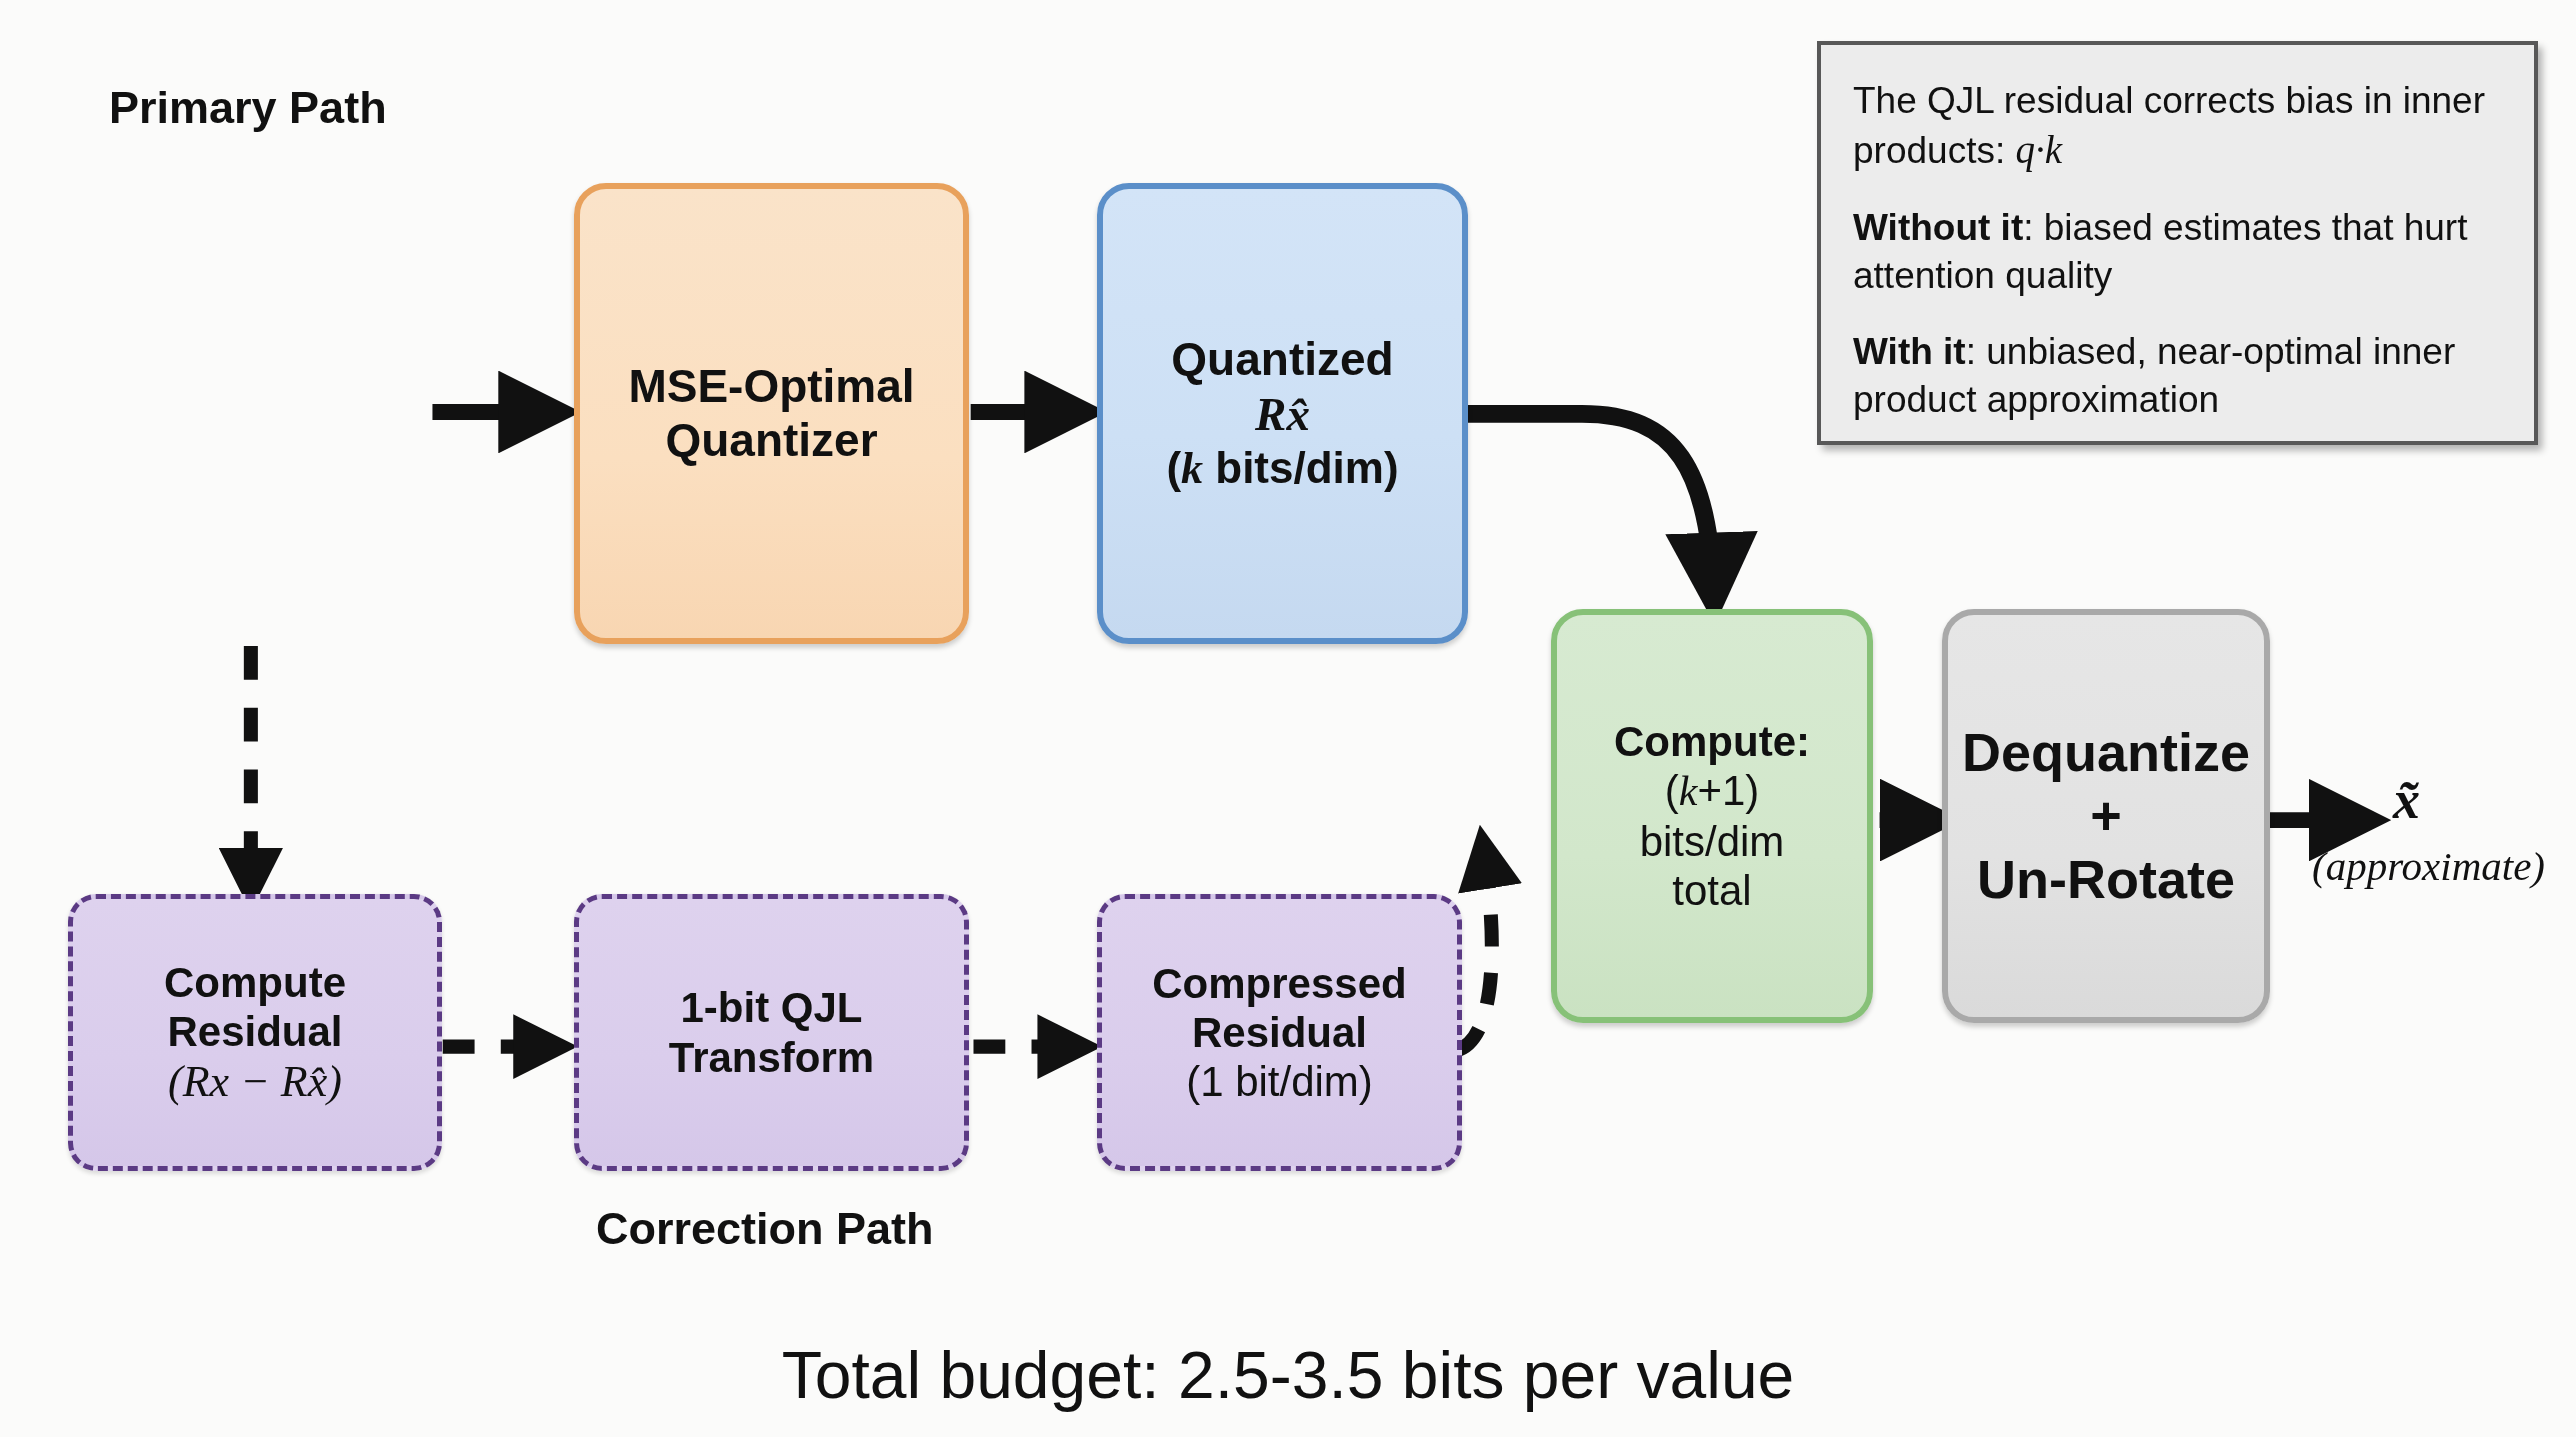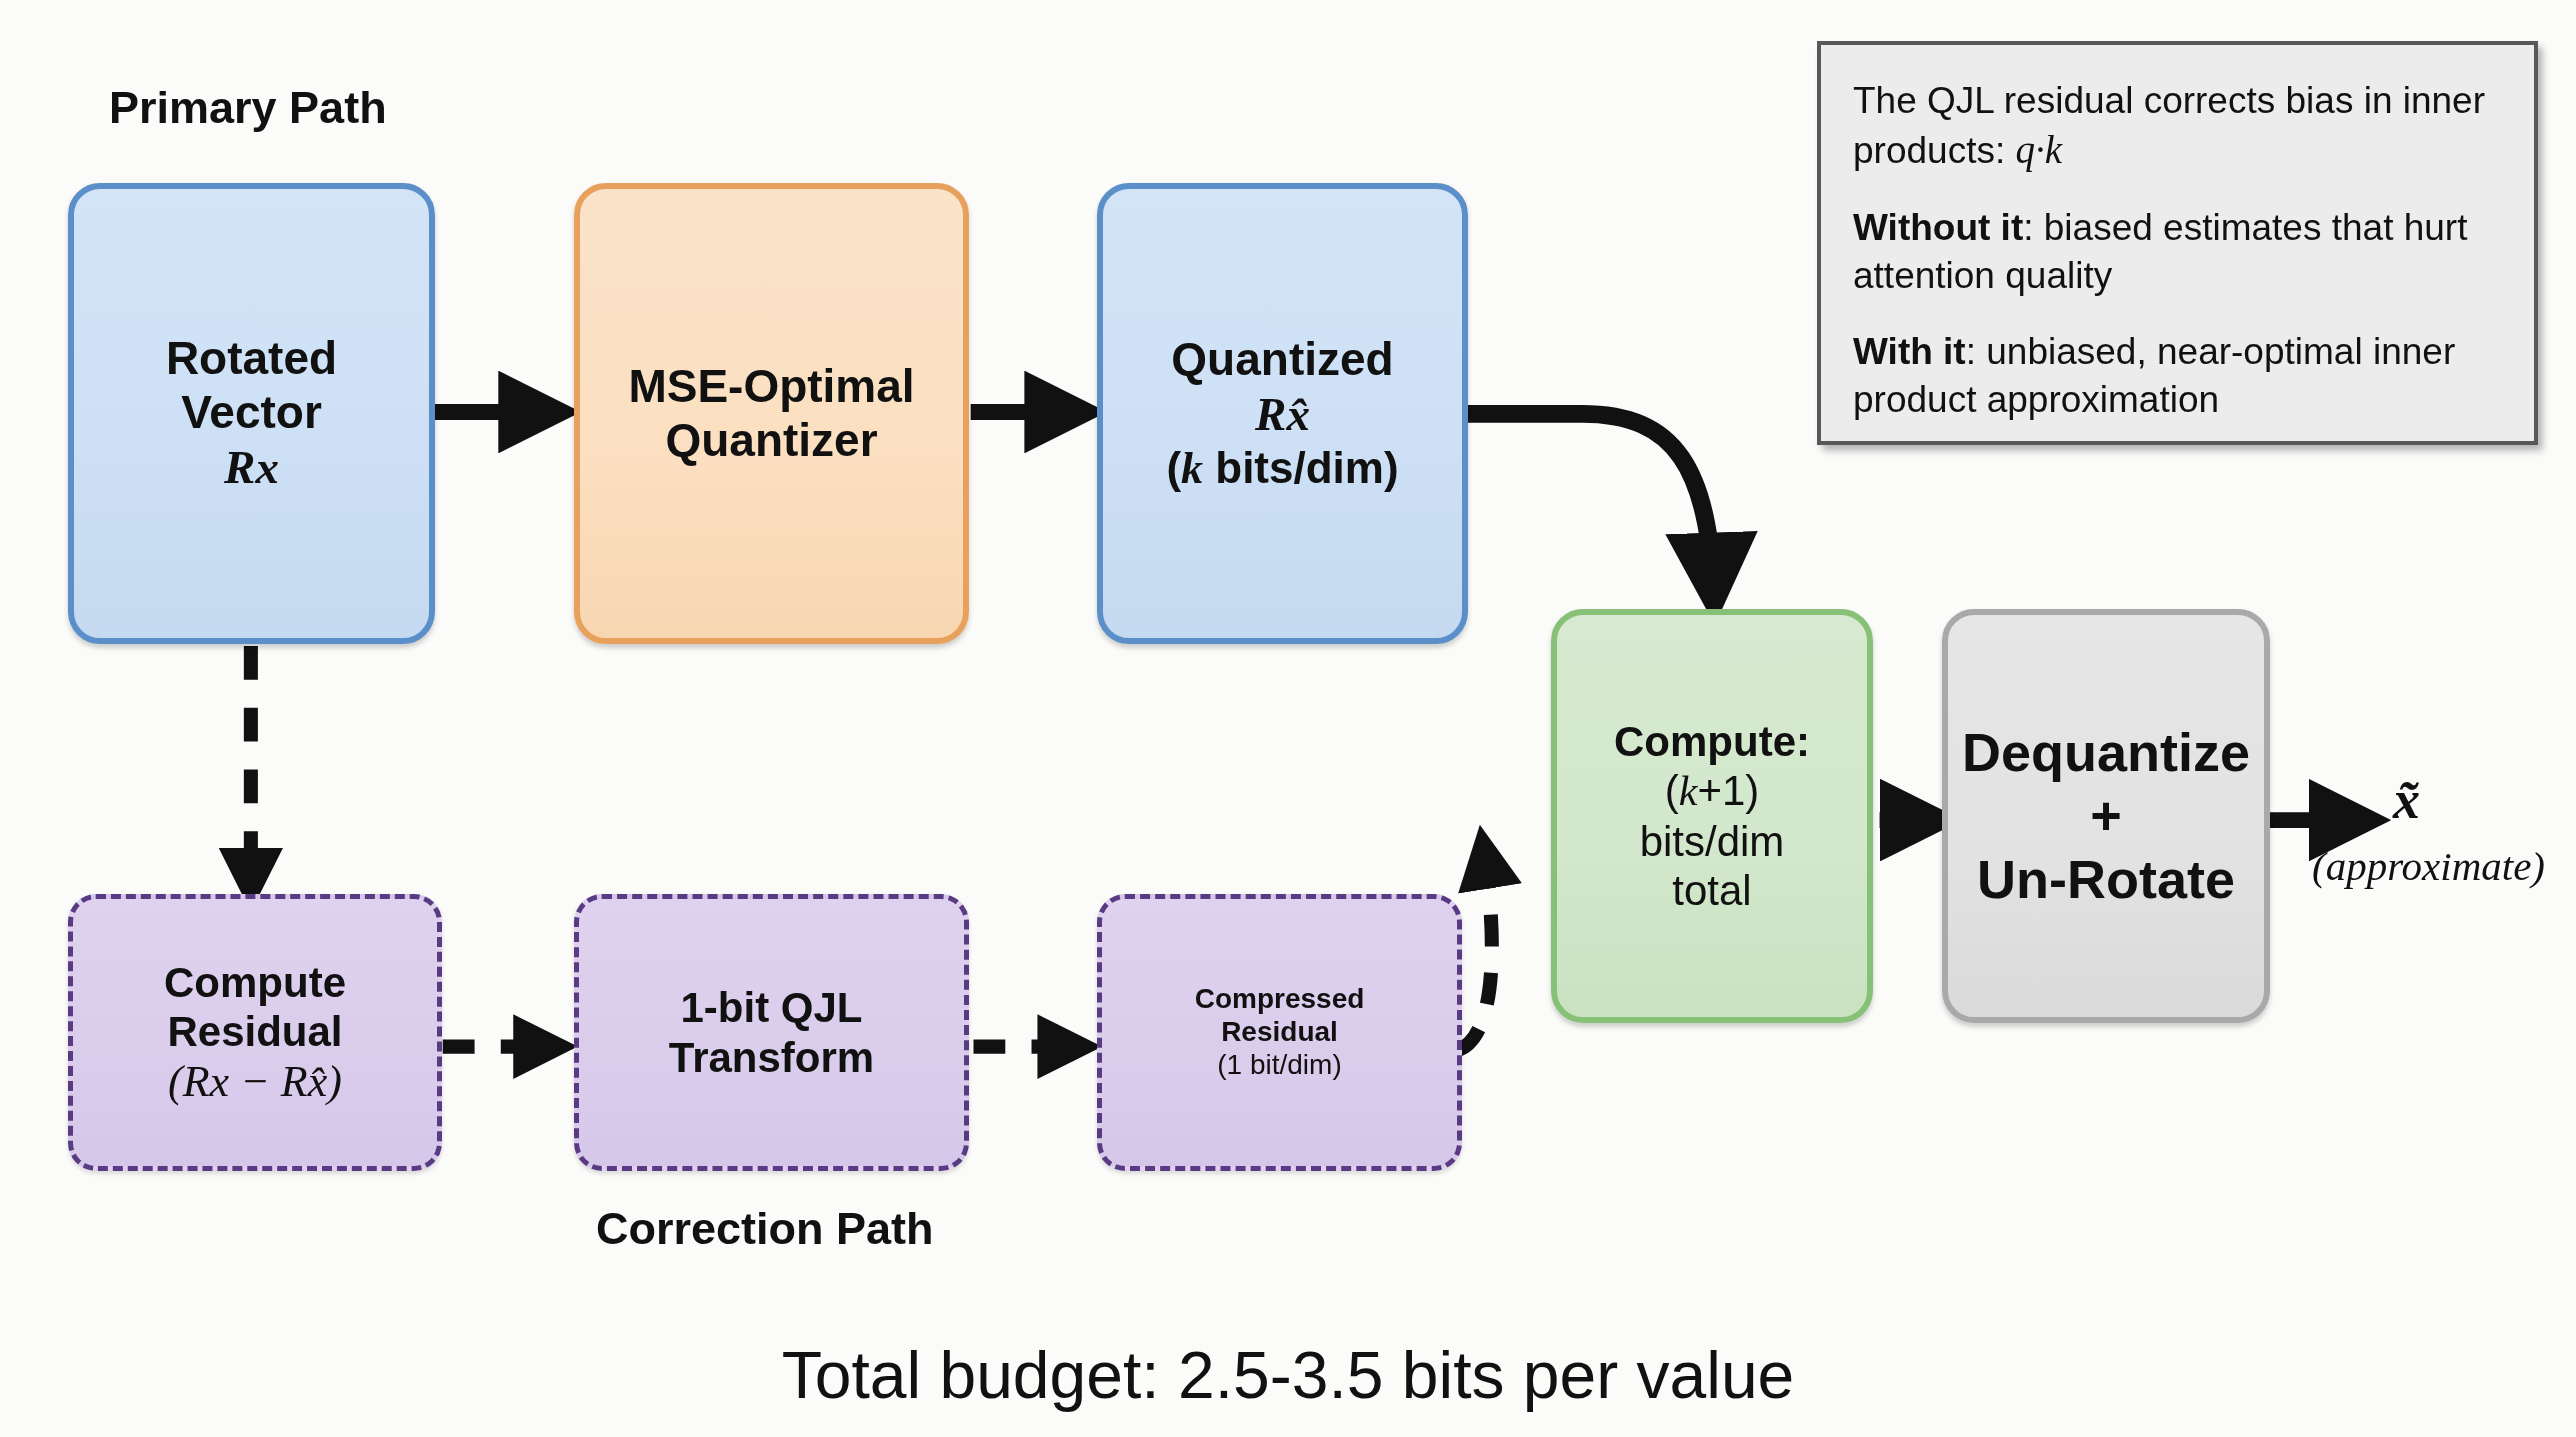--- a/index.html
+++ b/index.html
@@ -137,25 +137,20 @@
 
     <line x1="1040" y1="1118" x2="1158" y2="1118" stroke="#111" stroke-width="15" stroke-dasharray="34,28" marker-end="url(#ah2)"></line>
 
     <path d="M 1556 1122 C 1600 1110 1600 1000 1584 900" stroke="#111" stroke-width="15" fill="none" stroke-dasharray="34,28" marker-end="url(#ah2)"></path>
   </svg>
 
   <div class="lbl" style="left:109px;top:82px;font-size:45px;">Primary Path</div>
 
   <div class="lbl" style="left:596px;top:1203px;font-size:45px;">Correction Path</div>
 
-  <div class="node blue" style="left:68px;top:183px;width:367px;height:461px;font-size:46px;">
-    <span class="ln">Rotated</span>
-    <span class="ln">Vector</span>
-    <span class="ln math" style="font-size:47px;">Rx</span>
-  </div>
 
   <div class="node orange" style="left:574px;top:183px;width:395px;height:461px;font-size:46px;">
     <span class="ln">MSE-Optimal</span>
     <span class="ln">Quantizer</span>
   </div>
 
   <div class="node blue" style="left:1097px;top:183px;width:371px;height:461px;font-size:46px;">
     <span class="ln">Quantized</span>
     <span class="ln math" style="font-size:47px;">Rx̂</span>
     <span class="ln" style="font-size:44px;">
@@ -185,21 +180,21 @@
     <span class="ln">Compute</span>
     <span class="ln">Residual</span>
     <span class="ln mathlight" style="font-size:44px;">(Rx − Rx̂)</span>
   </div>
 
   <div class="node purple" style="left:574px;top:894px;width:395px;height:277px;font-size:42px;">
     <span class="ln">1-bit QJL</span>
     <span class="ln">Transform</span>
   </div>
 
-  <div class="node purple" style="left:1097px;top:894px;width:365px;height:277px;font-size:28px;">
+  <div class="node purple" style="left:1097px;top:894px;width:365px;height:277px;font-size:42px;">
     <span class="ln">Compressed</span>
     <span class="ln">Residual</span>
     <span class="ln" style="font-weight:normal;">(1 bit/dim)</span>
   </div>
 
   <div id="callout" style="left:1817px;top:41px;width:721px;height:404px;">
     <p><span>The QJL residual corrects bias in inner products: </span><span class="mathlight" style="font-size:39px;">q·k</span></p>
     <p><b>Without it</b><span>: biased estimates that hurt attention quality</span></p>
     <p><b>With it</b><span>: unbiased, near-optimal inner product approximation</span></p>
   </div>

